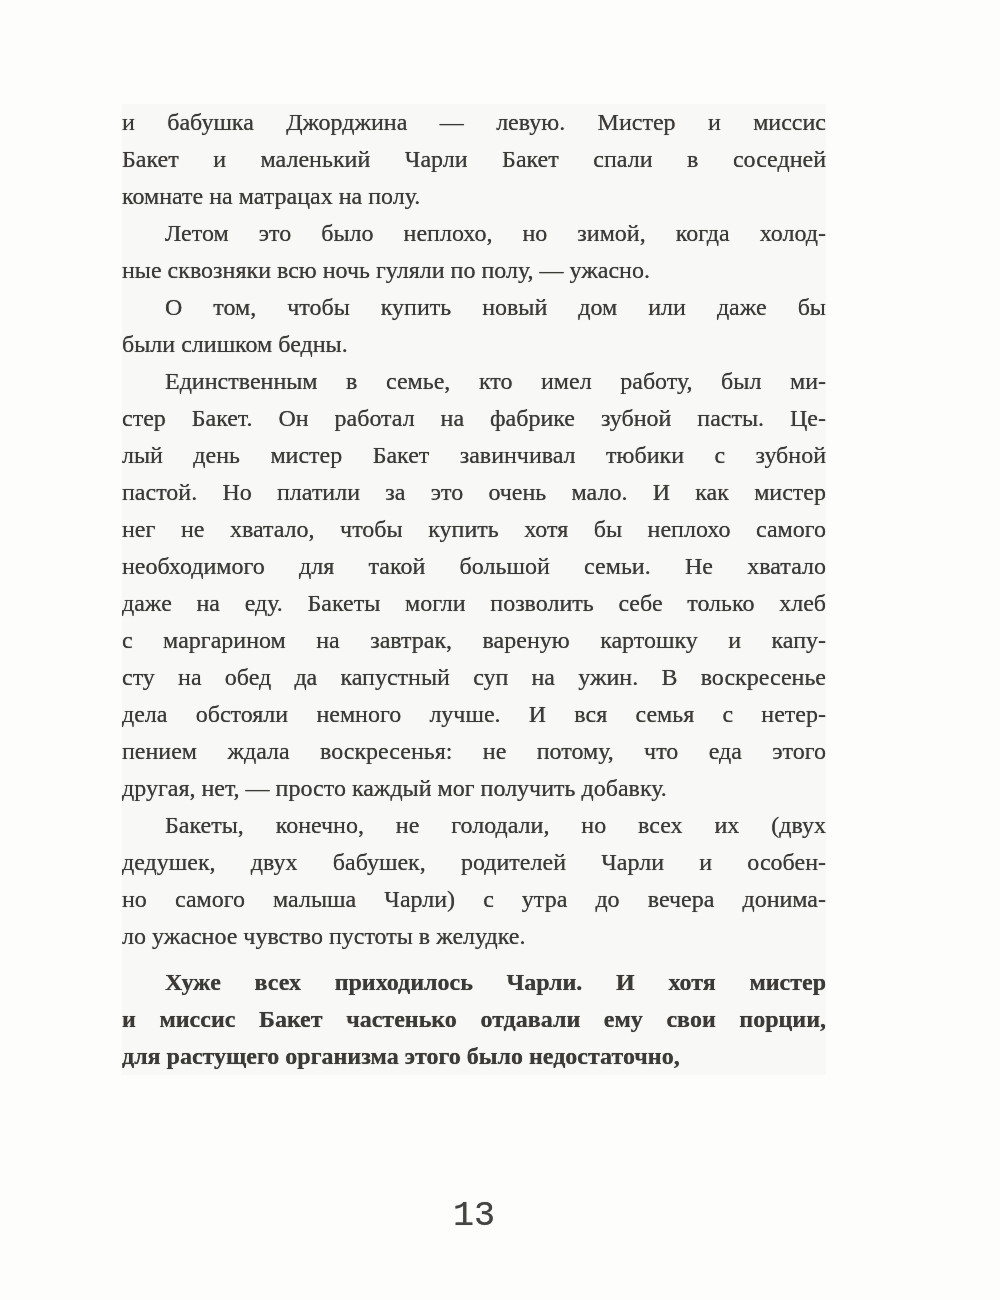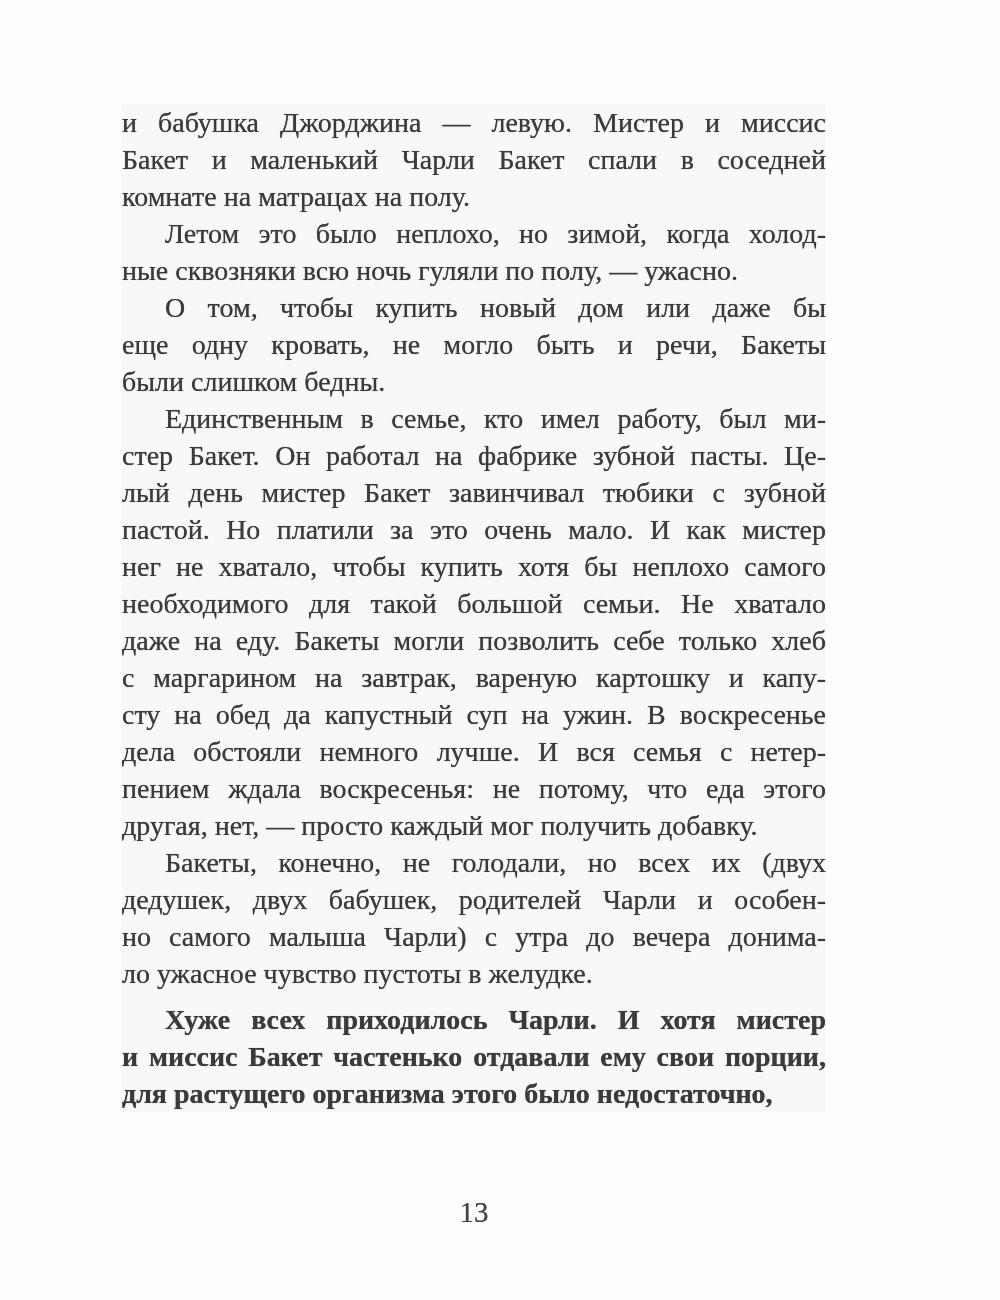--- a/index.html
+++ b/index.html
@@ -28,64 +28,63 @@
   .paragraph {
     margin: 0;
     padding: 0;
   }
   .paragraph.gap-before {
     margin-top: 9px;
     font-weight: bold;
   }
   .line {
     font-family: "Liberation Serif", "DejaVu Serif", serif;
-    font-size: 28px;
+    font-size: 24px;
     line-height: 37px;
     color: #3b3a36;
     text-align: justify;
     
     text-align-last: justify;
     text-shadow: 0 0 0.7px rgba(59, 58, 54, 0.85);
     white-space: normal;
   }
   .line.last {
     text-align-last: left;
   }
   .line.indent {
     text-indent: 43px;
   }
   .page-number {
     position: absolute;
     left: 122px;
     top: 1196px;
     width: 704px;
     text-align: center;
-    font-family: Liberation Serif, serif;
-    font-size: 29px;
+    font-family: Liberation Mono, monospace;
+    font-size: 35px;
     color: #454440;
     text-shadow: 0 0 0.7px rgba(69, 68, 64, 0.8);
   }
 </style>
 </head>
 <body>
 
 <div class="page">
   <div class="text-block">
       <div class="paragraph">
         <div class="line">и бабушка Джорджина — левую. Мистер и миссис</div>
         <div class="line">Бакет и маленький Чарли Бакет спали в соседней</div>
         <div class="line last">комнате на матрацах на полу.</div>
       </div>
       <div class="paragraph">
         <div class="line indent">Летом это было неплохо, но зимой, когда холод-</div>
         <div class="line last">ные сквозняки всю ночь гуляли по полу, — ужасно.</div>
       </div>
       <div class="paragraph">
         <div class="line indent">О том, чтобы купить новый дом или даже бы</div>
-        <div class="line">еще одну кровать, не могло быть и речи, Бакеты</div>
         <div class="line last">были слишком бедны.</div>
       </div>
       <div class="paragraph">
         <div class="line indent">Единственным в семье, кто имел работу, был ми-</div>
         <div class="line">стер Бакет. Он работал на фабрике зубной пасты. Це-</div>
         <div class="line">лый день мистер Бакет завинчивал тюбики с зубной</div>
         <div class="line">пастой. Но платили за это очень мало. И как мистер</div>
         <div class="line">нег не хватало, чтобы купить хотя бы неплохо самого</div>
         <div class="line">необходимого для такой большой семьи. Не хватало</div>
         <div class="line">даже на еду. Бакеты могли позволить себе только хлеб</div>

